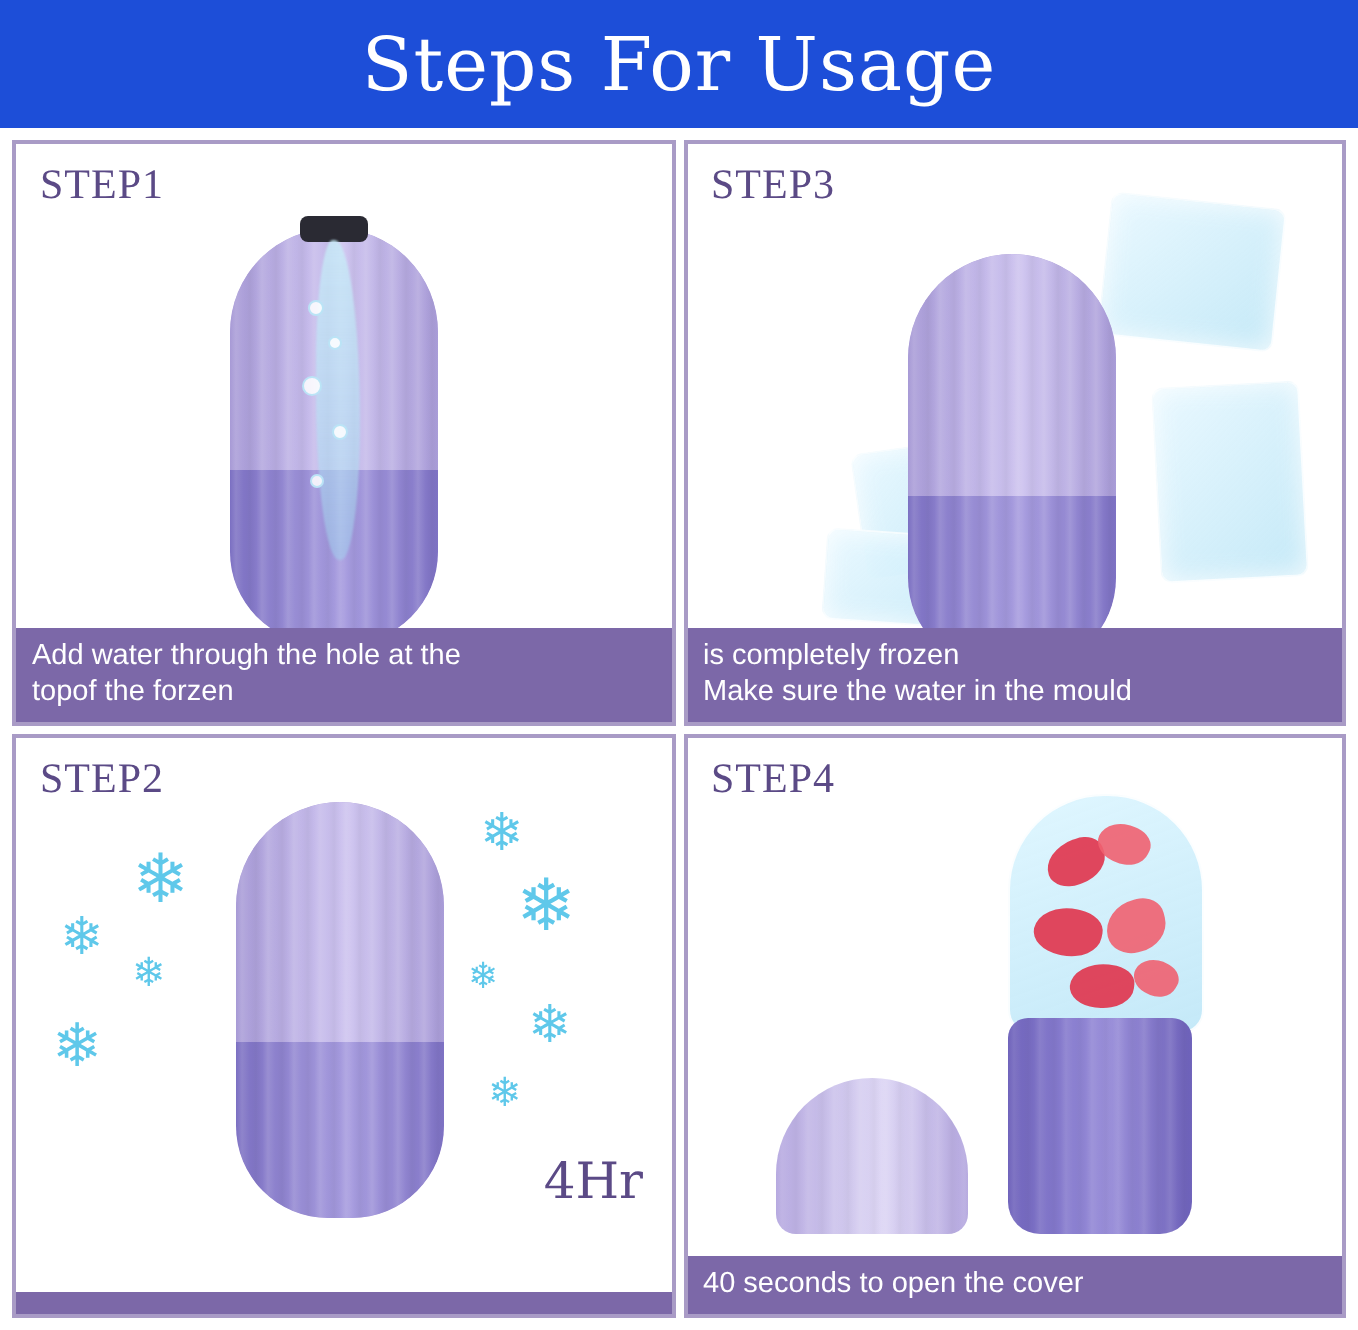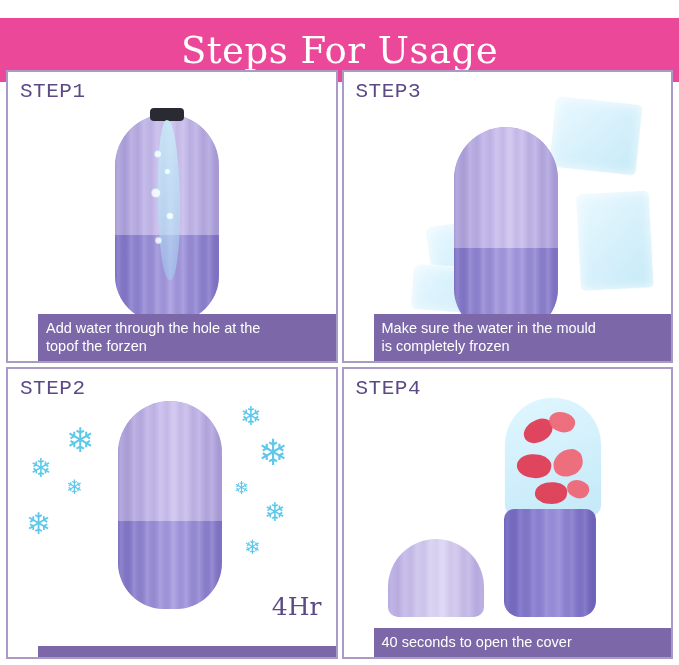--- a/index.html
+++ b/index.html
@@ -19,25 +19,24 @@
     height: 665px;
     background: #ffffff;
   }
   
   .header {
     position: absolute;
     left: 0;
     top: 0;
     width: 679px;
     height: 64px;
-    background: #ec4899;
+    background: #1d4ed8;
     display: flex;
     align-items: center;
     justify-content: center;
-    margin-top: 18px;
   }
   .header-title {
     color: #ffffff;
     font-size: 37px;
     font-weight: normal;
     letter-spacing: 0.5px;
     font-family: "DejaVu Serif", serif;
   }
   
   .grid {
@@ -58,37 +57,36 @@
     background: #ffffff;
     border: 2px solid #a99bc6;
     overflow: hidden;
   }
   .card-label {
     position: absolute;
     left: 12px;
     top: 8px;
     font-size: 21px;
     color: #5b4a86;
-    font-family: Liberation Mono, monospace;
+    font-family: Liberation Serif, serif;
     letter-spacing: 0.5px;
     z-index: 5;
   }
   .caption {
     position: absolute;
     left: 0;
     bottom: 0;
     width: 100%;
     background: #7c68a8;
     color: #ffffff;
     font-size: 14.5px;
     line-height: 18px;
     padding: 5px 24px 6px 8px;
     box-sizing: border-box;
     z-index: 6;
-    margin-left: 30px;
   }
   .caption .line {
     display: block;
     white-space: nowrap;
   }
   
   .scene {
     position: absolute;
     left: 0;
     top: 0;
@@ -160,21 +158,21 @@
   
   .flake {
     position: absolute;
     color: #5fc8ea;
     line-height: 1;
     user-select: none;
   }
   .hours {
     position: absolute;
     right: 14px;
-    bottom: 36px;
+    bottom: 52px;
     font-size: 25px;
     color: #5b4a86;
     font-family: "DejaVu Serif", serif;
   }
   
   .ice {
     position: absolute;
     background: linear-gradient(135deg, rgba(232,248,255,0.95), rgba(178,226,245,0.75));
     border: 1px solid rgba(255,255,255,0.8);
     border-radius: 6px;
@@ -256,22 +254,22 @@
         <div class="ice" style="left:208px; top:28px; width:86px; height:70px; transform:rotate(6deg);"></div>
         <div class="ice" style="left:234px; top:120px; width:72px; height:96px; transform:rotate(-3deg);"></div>
         <div class="roller" style="left:110px; top:55px;">
           <div class="top-half"></div>
           <div class="bottom-half"></div>
           <div class="ribs"></div>
         </div>
       </div>
       <div class="card-label">STEP3</div>
       <div class="caption">
+        <span class="line">is completely frozen</span>
         <span class="line">Make sure the water in the mould</span>
-        <span class="line">is completely frozen</span>
       </div>
     </div>
 
     <div class="card">
       <div class="scene">
         <div class="flake" style="left:58px; top:54px; font-size:34px;">❄</div>
         <div class="flake" style="left:22px; top:86px; font-size:26px;">❄</div>
         <div class="flake" style="left:58px; top:108px; font-size:20px;">❄</div>
         <div class="flake" style="left:18px; top:140px; font-size:30px;">❄</div>
         <div class="flake" style="left:232px; top:34px; font-size:26px;">❄</div>

